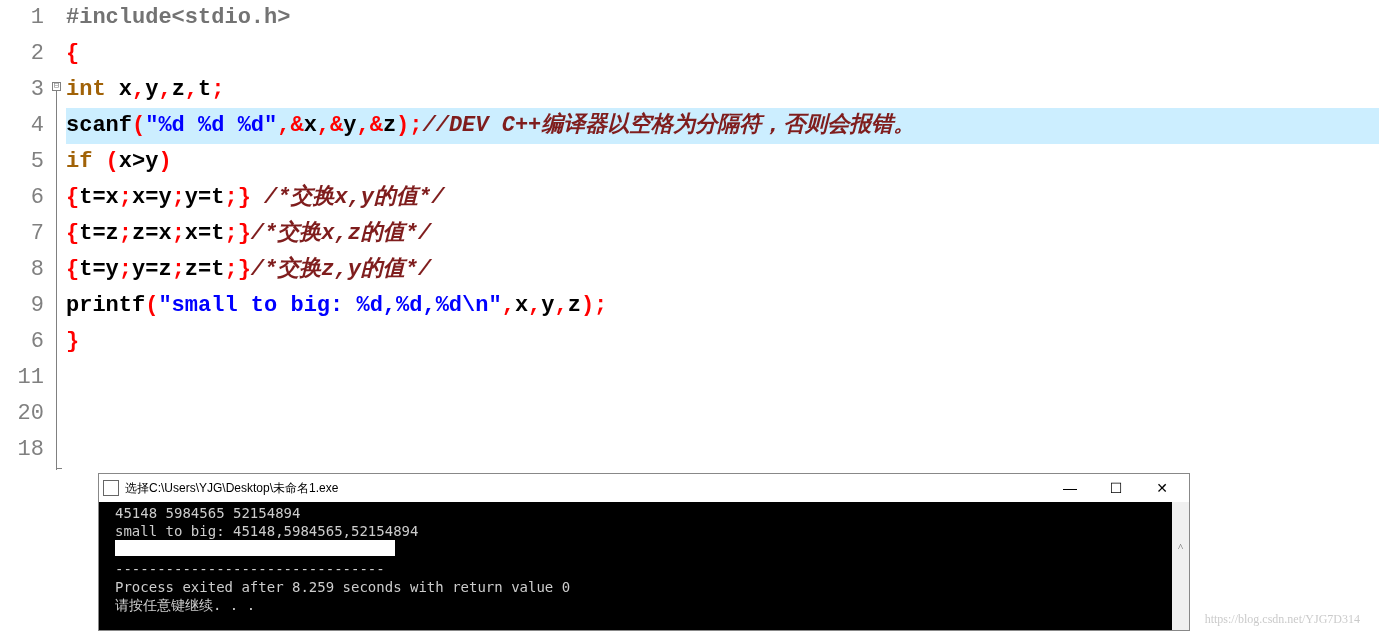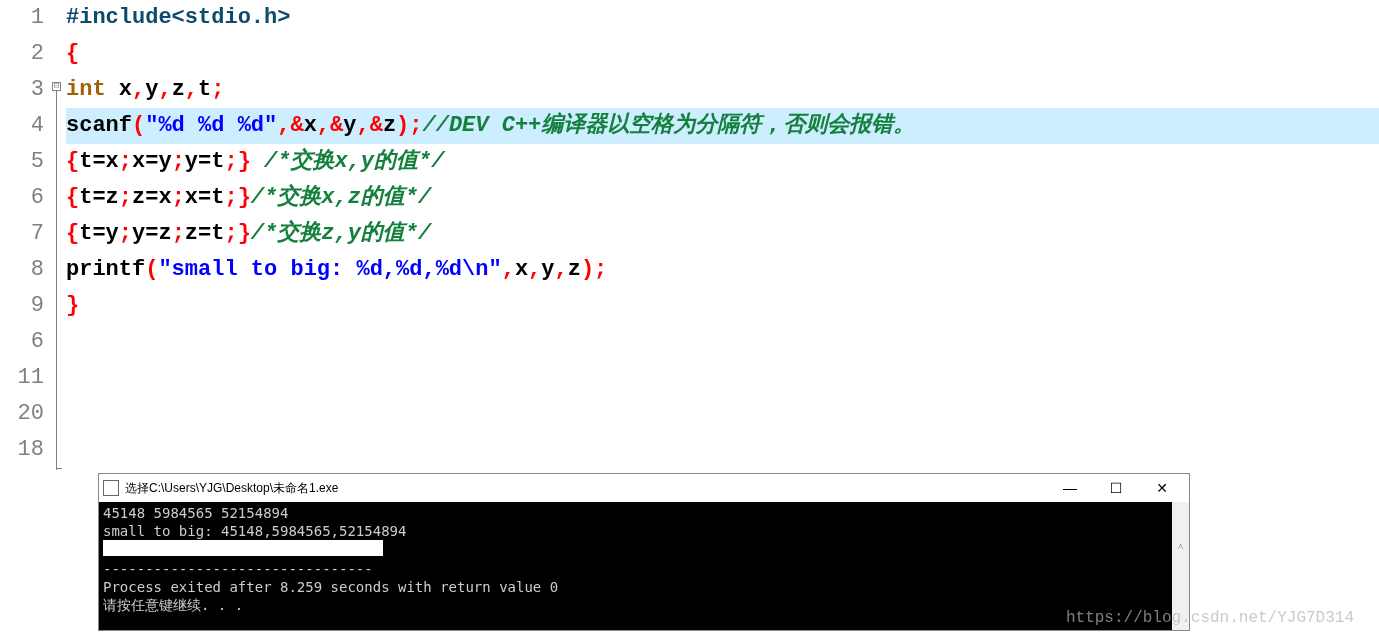--- a/index.html
+++ b/index.html
@@ -63,28 +63,28 @@
 .code {
   flex: 1;
   line-height: 36px;
   font-weight: bold;
 }
 .code-line {
   height: 36px;
   white-space: pre;
 }
 .hl { background: #cceeff; display: inline-block; }
-.preproc { color: #0c4a6e; }
+.preproc { color: #737373; }
 .kw { color: #a16207; font-weight: bold; }
 .paren { color: #ff0000; }
 .brace { color: #ff0000; }
 .comma { color: #ff0000; }
 .semi { color: #ff0000; }
 .str { color: #0000ff; }
-.comment { color: #15803d; font-style: italic; }
+.comment { color: #7f1d1d; font-style: italic; }
 .txt { color: #000; }
 
 .console-window {
   position: absolute;
   left: 98px;
   top: 473px;
   width: 1092px;
   border: 1px solid #888;
   background: #fff;
   font-family: "Microsoft YaHei", SimSun, sans-serif;
@@ -114,21 +114,21 @@
   justify-content: center;
   color: #000;
   font-size: 14px;
 }
 .console-body {
   background: #000;
   color: #ccc;
   font-family: "NSimSun", "SimSun", Consolas, monospace;
   font-size: 14px;
   line-height: 18px;
-  padding: 2px 4px;
+  padding: 2px 16px;
   height: 128px;
   white-space: pre;
   position: relative;
 }
 .scrollbar-v {
   position: absolute;
   right: 0;
   top: 0;
   width: 17px;
   height: 100%;
@@ -138,25 +138,25 @@
   width: 17px;
   height: 17px;
   display: flex;
   align-items: center;
   justify-content: center;
   color: #606060;
   font-size: 10px;
 }
 .watermark {
   position: absolute;
-  right: 25px;
+  right: 19px;
   bottom: 6px;
   color: rgba(180,180,180,0.7);
-  font-size: 16px;
-  font-family: Liberation Mono, monospace;
+  font-size: 12px;
+  font-family: Liberation Serif, serif;
 }
 .selblock {
   background: #fff;
   display: inline-block;
   width: 280px;
   height: 16px;
 }
 </style>
 </head>
 <body>
@@ -180,20 +180,21 @@
   <div class="fold-col">
     <div class="fold-box">⊟</div>
     <div class="fold-line"></div>
     <div class="fold-end"></div>
   </div>
   <div class="code">
     <div class="code-line"><span class="preproc">#include&lt;stdio.h&gt;</span></div>
     <div class="code-line"><span class="brace">{</span></div>
     <div class="code-line"><span class="kw">int</span><span class="txt"> x</span><span class="comma">,</span><span class="txt">y</span><span class="comma">,</span><span class="txt">z</span><span class="comma">,</span><span class="txt">t</span><span class="semi">;</span></div>
     <div class="code-line hl" style="width:100%"><span class="txt">scanf</span><span class="paren">(</span><span class="str">"%d %d %d"</span><span class="comma">,</span><span class="paren">&amp;</span><span class="txt">x</span><span class="comma">,</span><span class="paren">&amp;</span><span class="txt">y</span><span class="comma">,</span><span class="paren">&amp;</span><span class="txt">z</span><span class="paren">)</span><span class="semi">;</span><span class="comment">//DEV C++编译器以空格为分隔符，否则会报错。</span></div>
+    <div class="code-line"><span class="kw">if</span><span class="txt"> </span><span class="paren">(</span><span class="txt">x&gt;y</span><span class="paren">)</span></div>
     <div class="code-line"><span class="brace">{</span><span class="txt">t=x</span><span class="semi">;</span><span class="txt">x=y</span><span class="semi">;</span><span class="txt">y=t</span><span class="semi">;</span><span class="brace">}</span><span class="comment"> /*交换x,y的值*/</span></div>
     <div class="code-line"><span class="brace">{</span><span class="txt">t=z</span><span class="semi">;</span><span class="txt">z=x</span><span class="semi">;</span><span class="txt">x=t</span><span class="semi">;</span><span class="brace">}</span><span class="comment">/*交换x,z的值*/</span></div>
     <div class="code-line"><span class="brace">{</span><span class="txt">t=y</span><span class="semi">;</span><span class="txt">y=z</span><span class="semi">;</span><span class="txt">z=t</span><span class="semi">;</span><span class="brace">}</span><span class="comment">/*交换z,y的值*/</span></div>
     <div class="code-line"><span class="txt">printf</span><span class="paren">(</span><span class="str">"small to big: %d,%d,%d\n"</span><span class="comma">,</span><span class="txt">x</span><span class="comma">,</span><span class="txt">y</span><span class="comma">,</span><span class="txt">z</span><span class="paren">)</span><span class="semi">;</span></div>
     <div class="code-line"><span class="brace">}</span></div>
   </div>
 </div>
 
 <div class="console-window">
   <div class="titlebar">

